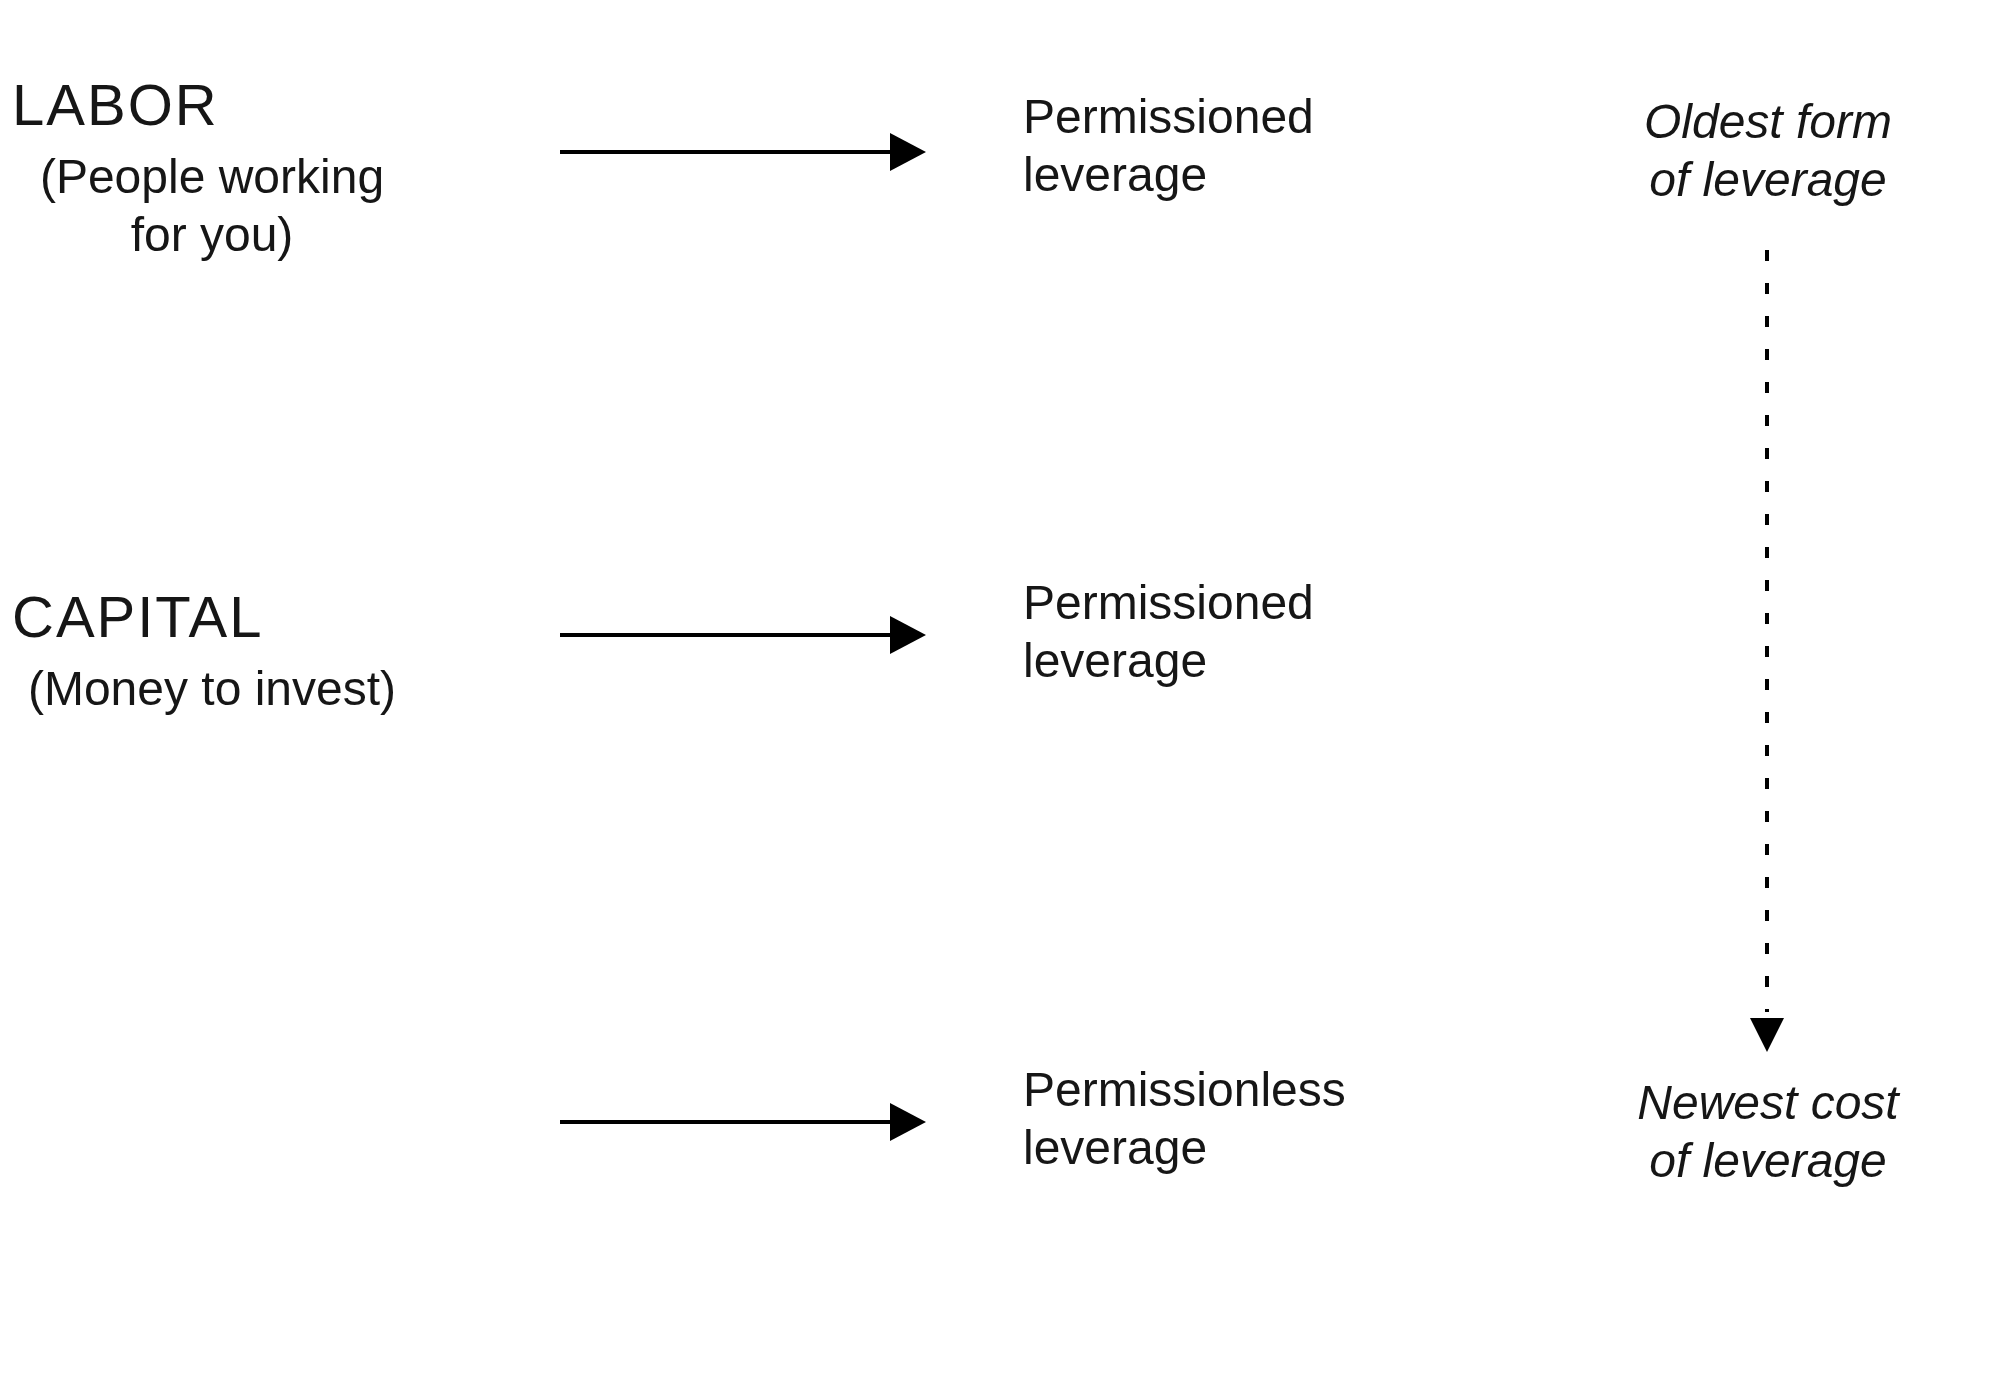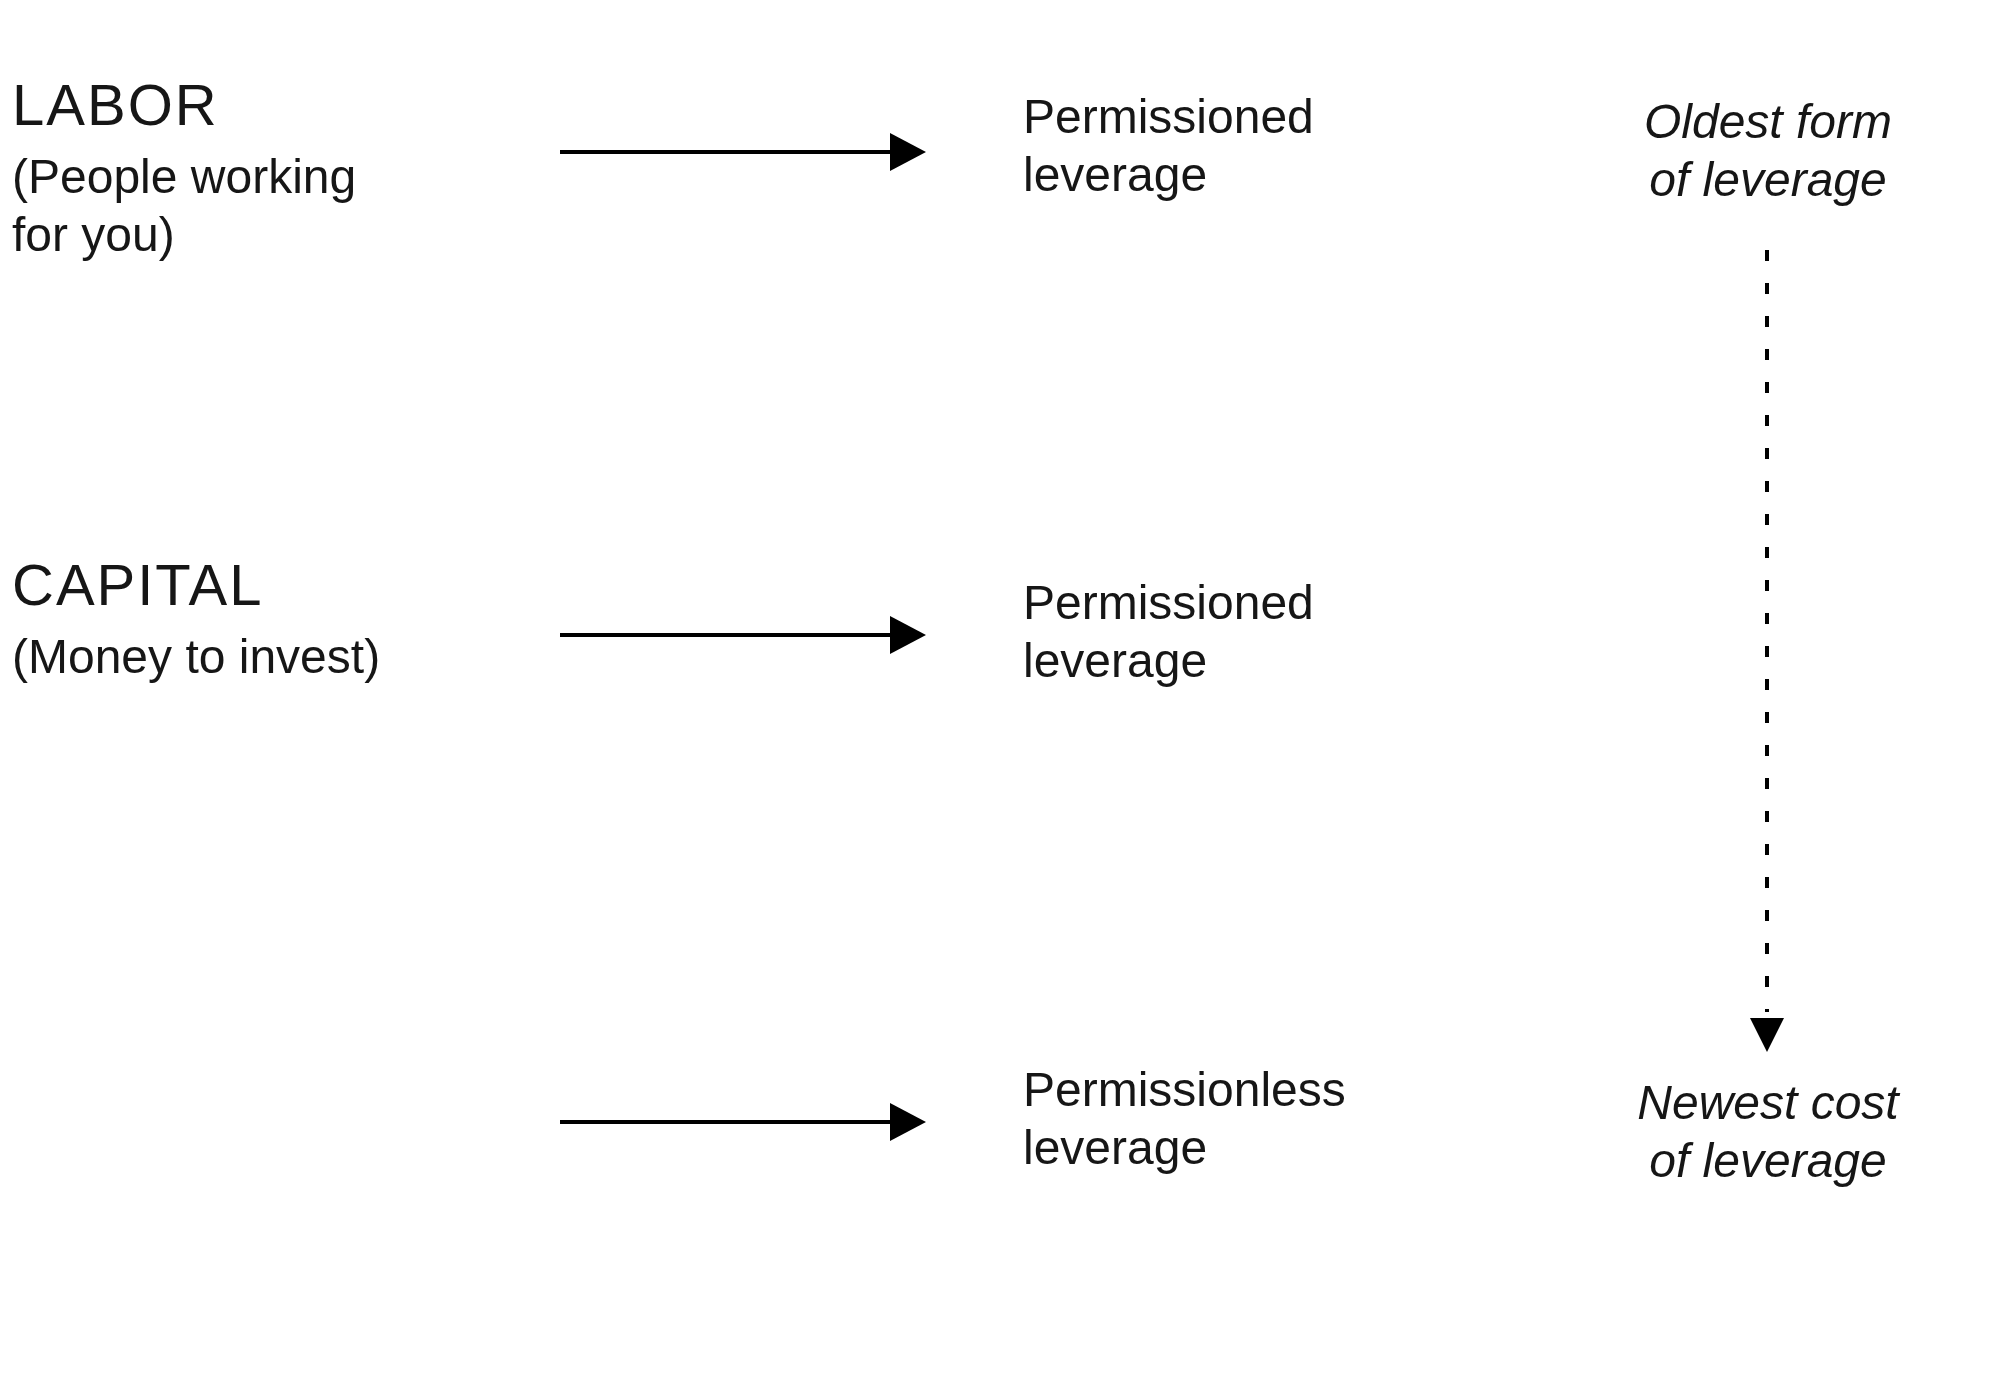--- a/index.html
+++ b/index.html
@@ -22,20 +22,21 @@
     letter-spacing: 2px;
     font-weight: 400;
     color: #161616;
   }
   .source-sub {
     margin-top: 14px;
     width: 400px;
     font-size: 48px;
     line-height: 58px;
     color: #161616;
+    text-align: center;
   }
   .leverage-label { left: 1023px; width: 340px; }
   .axis-label {
     left: 1623px;
     width: 290px;
     text-align: center;
     font-style: italic;
   }
   .arrow-svg { display: block; }
   svg { overflow: visible; }
@@ -50,21 +51,21 @@
     <div class="source-sub">(People working for you)</div>
   </div>
 
   <svg class="abs arrow-svg" style="left: 558px; top: 132px;" width="370" height="40" viewBox="0 0 370 40">
     <line x1="2" y1="20" x2="336" y2="20" stroke="#000" stroke-width="4"></line>
     <polygon points="332,1 332,39 368,20" fill="#000"></polygon>
   </svg>
 
   <div class="abs leverage-label" style="top: 88px;">Permissioned leverage</div>
 
-  <div class="abs source-block" style="top: 556px;">
+  <div class="abs source-block" style="top: 588px;">
     <div class="source-title">CAPITAL</div>
     <div class="source-sub">(Money to invest)</div>
   </div>
 
   <svg class="abs arrow-svg" style="left: 558px; top: 615px;" width="370" height="40" viewBox="0 0 370 40">
     <line x1="2" y1="20" x2="336" y2="20" stroke="#000" stroke-width="4"></line>
     <polygon points="332,1 332,39 368,20" fill="#000"></polygon>
   </svg>
 
   <div class="abs leverage-label" style="top: 574px;">Permissioned leverage</div>

